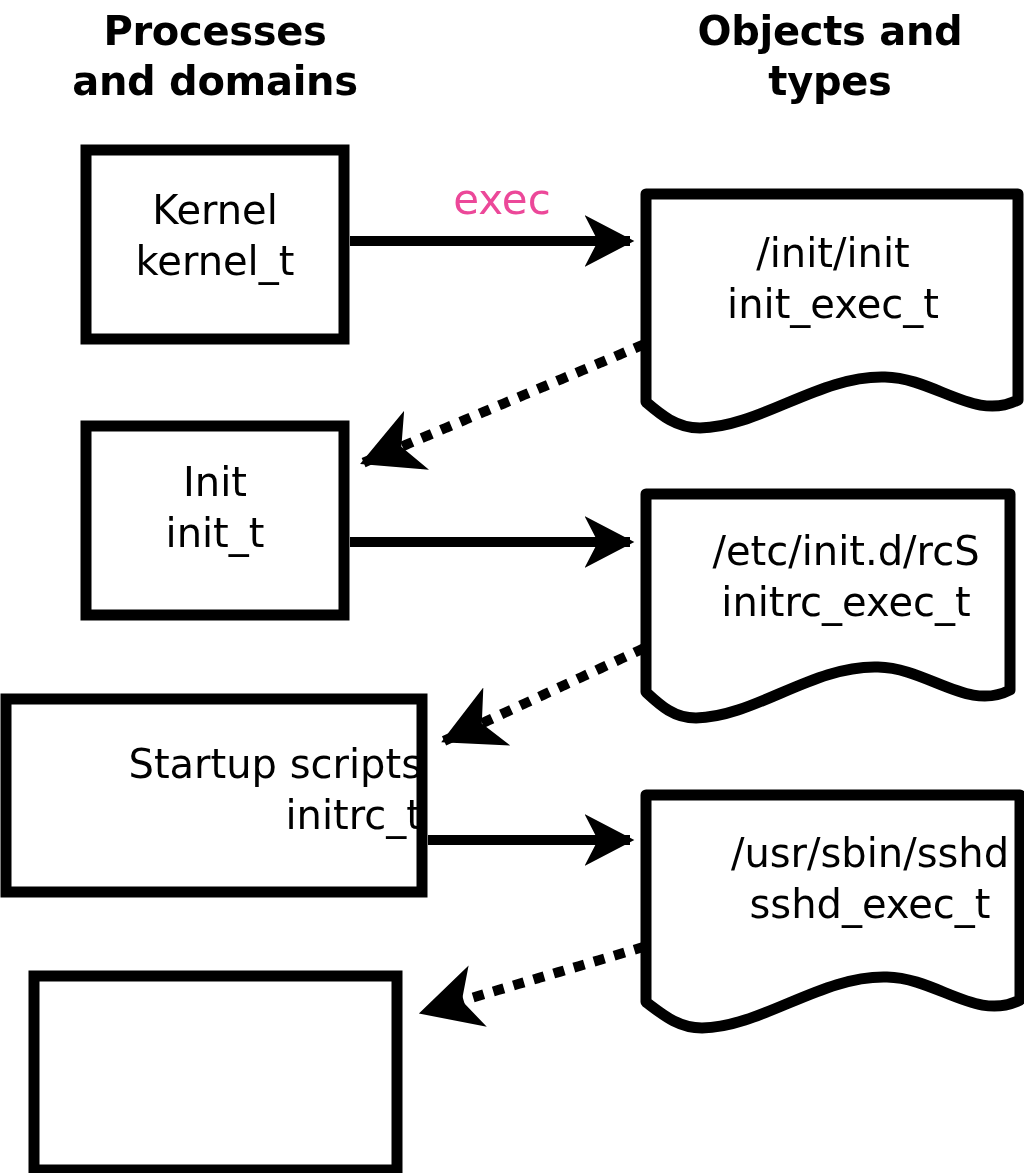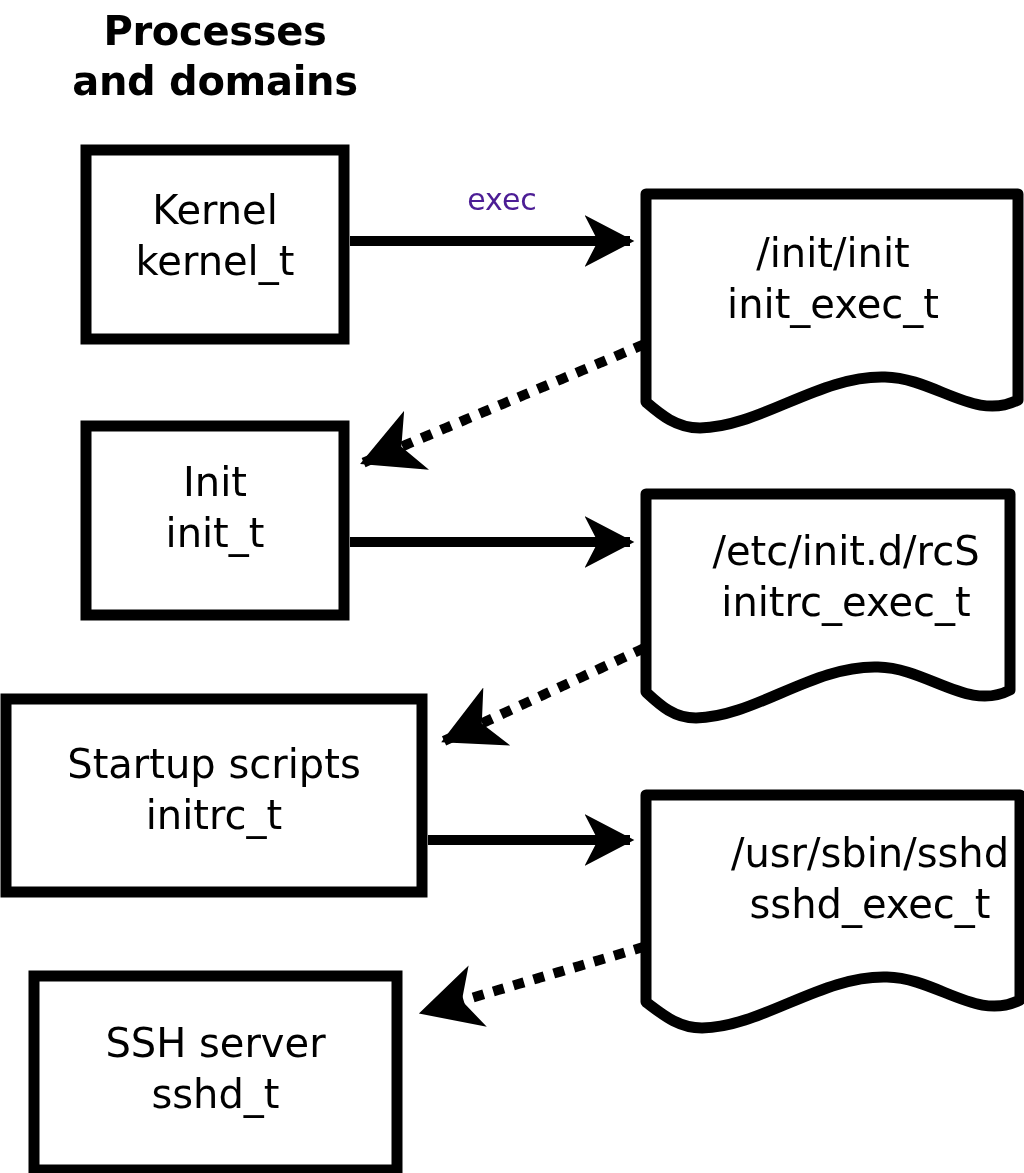--- a/index.html
+++ b/index.html
@@ -44,23 +44,23 @@
     font-weight: normal;
     font-size: 40px;
     line-height: 51px;
     color: #000000;
     white-space: pre-line;
     pointer-events: none;
   }
   .edge-label {
     position: absolute;
     font-family: "DejaVu Sans", sans-serif;
-    font-size: 30px;
+    font-size: 42px;
     line-height: 40px;
-    color: #4c1d95;
+    color: #ec4899;
     text-align: center;
   }
 </style>
 </head>
 <body>
 
 <div id="stage">
 
   <svg id="diagram-svg" viewBox="0 0 1024 1173" xmlns="http://www.w3.org/2000/svg">
 
@@ -117,32 +117,32 @@
     </g>
 
     <g>
       <line x1="640" y1="948" x2="424" y2="1012" stroke="#000000" stroke-width="10" stroke-dasharray="1 20" stroke-linecap="square" marker-end="url(#arrow-dotted-left)"></line>
     </g>
   </svg>
 
   <div class="col-header" id="header-left">Processes
 and domains</div>
 
+  <div class="col-header" id="header-right">Objects and
+types</div>
 
   <div class="node-label" style="left:86px; top:185px; width:258px;">Kernel
 kernel_t</div>
 
   <div class="node-label" style="left:86px; top:457px; width:258px;text-align:center;">Init
 init_t</div>
 
-  <div class="node-label" style="left:6px; top:739px; width:416px;">Startup scripts
+  <div class="node-label" style="left:6px; top:739px; width:416px;text-align:right;">Startup scripts
 initrc_t</div>
 
-  <div class="node-label" style="left:34px; top:1018px; width:363px;">SSH server
-sshd_t</div>
 
   <div class="node-label" style="left:648px; top:228px; width:370px;">/init/init
 init_exec_t</div>
 
   <div class="node-label" style="left:665px; top:526px; width:362px;">/etc/init.d/rcS
 initrc_exec_t</div>
 
   <div class="node-label" style="left:684px; top:828px; width:372px;">/usr/sbin/sshd
 sshd_exec_t</div>
 

